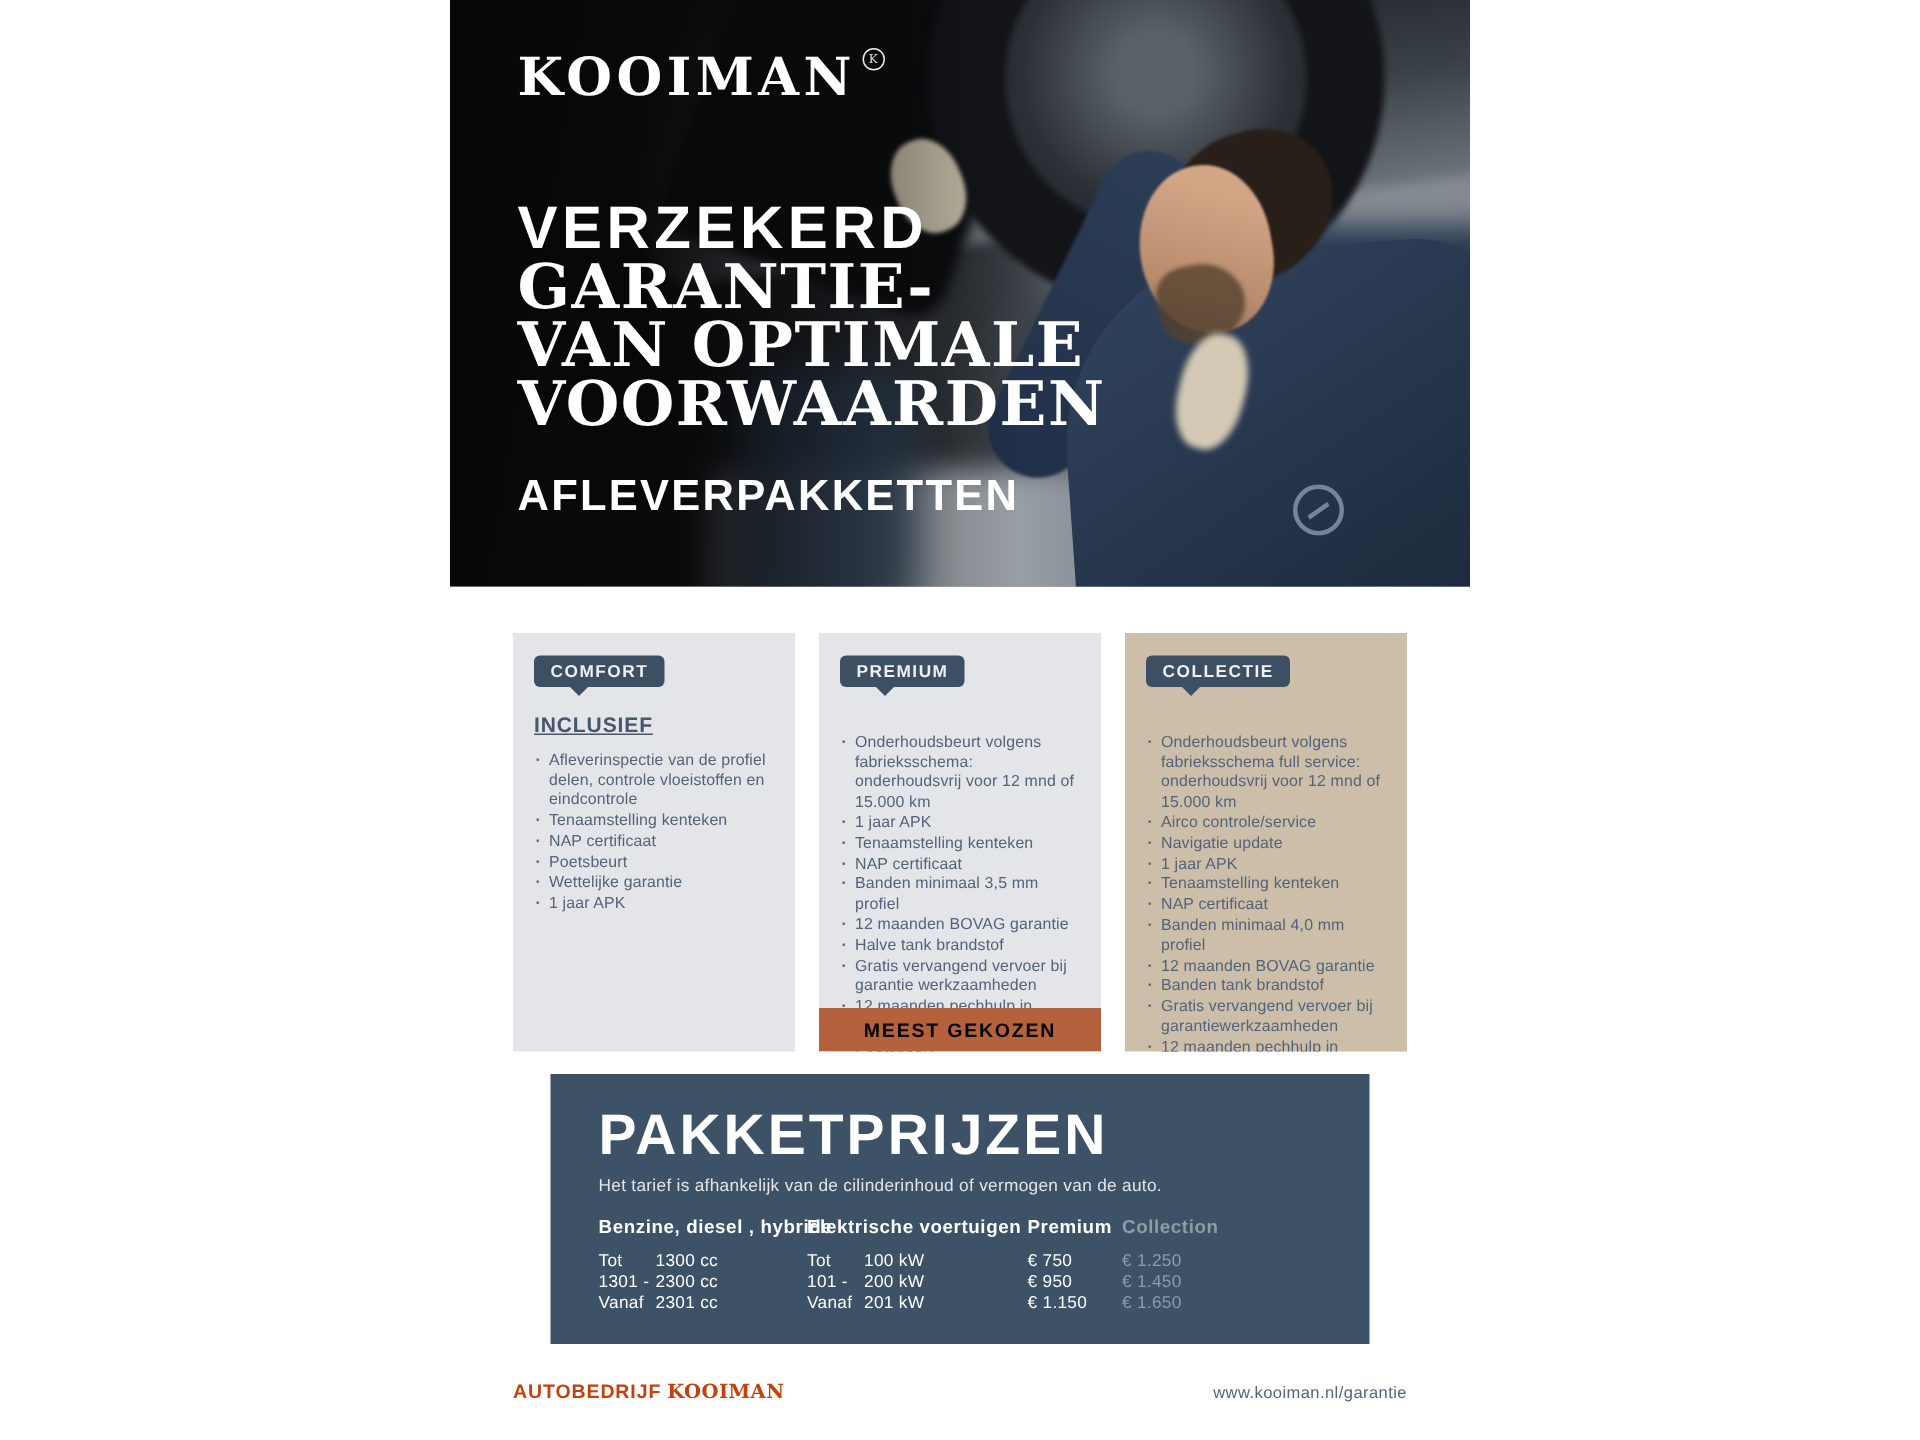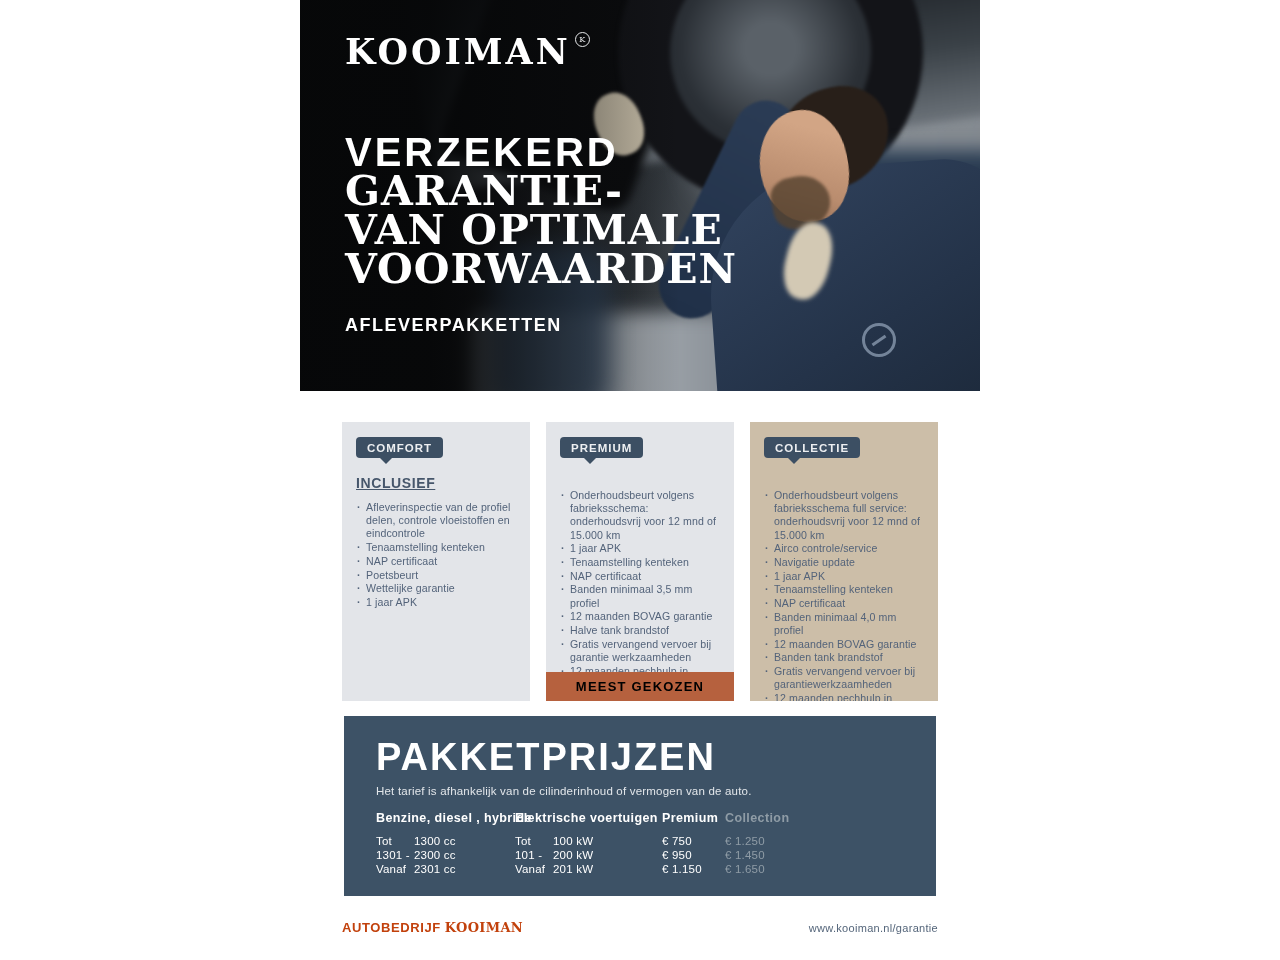--- a/index.html
+++ b/index.html
@@ -43,40 +43,40 @@
 
   .hero-content { position:absolute; z-index:5; left:45px; top:34px; width:600px; color:#ffffff; }
   .logo { display:flex; align-items:flex-start; }
   .logo-text { font-family:"DejaVu Serif","Liberation Serif",serif; font-size:35px; font-weight:bold; letter-spacing:3px; line-height:1; }
   .logo-mark { display:inline-block; width:15px; height:15px; border:1.6px solid #e8eaec; border-radius:50%; margin:-2px 0 0 4px;
     font-size:8px; line-height:14px; text-align:center; font-family:"DejaVu Serif",serif; color:#e8eaec; }
   .hero-title { margin-top:64px; }
   .hero-title span { display:block; line-height:39px; }
   .t-sans { font-size:40px; font-weight:900; letter-spacing:3px; }
   .t-serif { font-family:"DejaVu Serif","Liberation Serif",serif; font-size:41px; font-weight:bold; letter-spacing:1px; }
-  .hero-sub { margin-top:26px; font-size:18px; font-weight:800; letter-spacing:1.5px; }
+  .hero-sub { margin-top:26px; font-size:29px; font-weight:800; letter-spacing:1.5px; }
 
   
   .cards { display:flex; gap:16px; padding:0 42px; margin-top:31px; height:279px; }
   .card { position:relative; flex:1 1 0; background:#e3e5e9; padding:15px 14px 34px; overflow:hidden; }
   .card.tan { background:#ccbea8; }
   .badge { position:relative; display:inline-block; background:#3c4f63; color:#edeff1; font-size:11.5px; font-weight:bold;
     letter-spacing:1px; padding:5px 11px 4px; border-radius:4px; }
   .badge::after { content:""; position:absolute; left:24px; top:100%; border:6px solid transparent; border-top-color:#3c4f63; }
   .card-heading { margin:17px 0 10px; font-size:14px; font-weight:bold; letter-spacing:.6px; color:#46566b;text-decoration:underline; }
   .card ul { list-style:none; margin-top:31px; }
   .card.has-heading ul { margin-top:0; }
   .card ul li { position:relative; padding-left:10px; font-size:10.6px; line-height:13.2px; color:#53637a; letter-spacing:.1px; margin-bottom:.5px; }
   .card ul li::before { content:"·"; position:absolute; left:1px; top:0; font-weight:bold; color:#53637a; }
   .choose-btn { position:absolute; left:0; right:0; bottom:0; height:29px; border:0; background:#b6613e; color:#000000;
     font-family:"Liberation Sans",sans-serif; font-size:13px; font-weight:bold; letter-spacing:1.2px; cursor:pointer;
     display:flex; align-items:center; justify-content:center; }
 
   
-  .pricing { margin:15px 44px 0; background:#3d5266; color:#ffffff; padding:22px 32px 20px; }
+  .pricing { margin:15px 67px 0; background:#3d5266; color:#ffffff; padding:22px 32px 20px; }
   .pricing-title { font-size:38px; font-weight:800; letter-spacing:2px; line-height:38px; }
   .pricing-sub { margin-top:9px; font-size:11.5px; color:#e2e6ea; letter-spacing:.2px; }
   .price-table { display:flex; margin-top:14px; }
   .pt-col1 { width:139px; } .pt-col2 { width:147px; } .pt-col3 { width:63px; } .pt-col4 { flex:1; }
   .pt-head { font-size:12.5px; font-weight:bold; letter-spacing:.4px; white-space:nowrap; margin-bottom:9px; }
   .pt-row { font-size:11.5px; line-height:14px; letter-spacing:.2px; white-space:nowrap; }
   .pfx { display:inline-block; width:38px; }
   .muted, .muted .pt-head, .muted .pt-row { color:#8f9ca6; }
 
   

